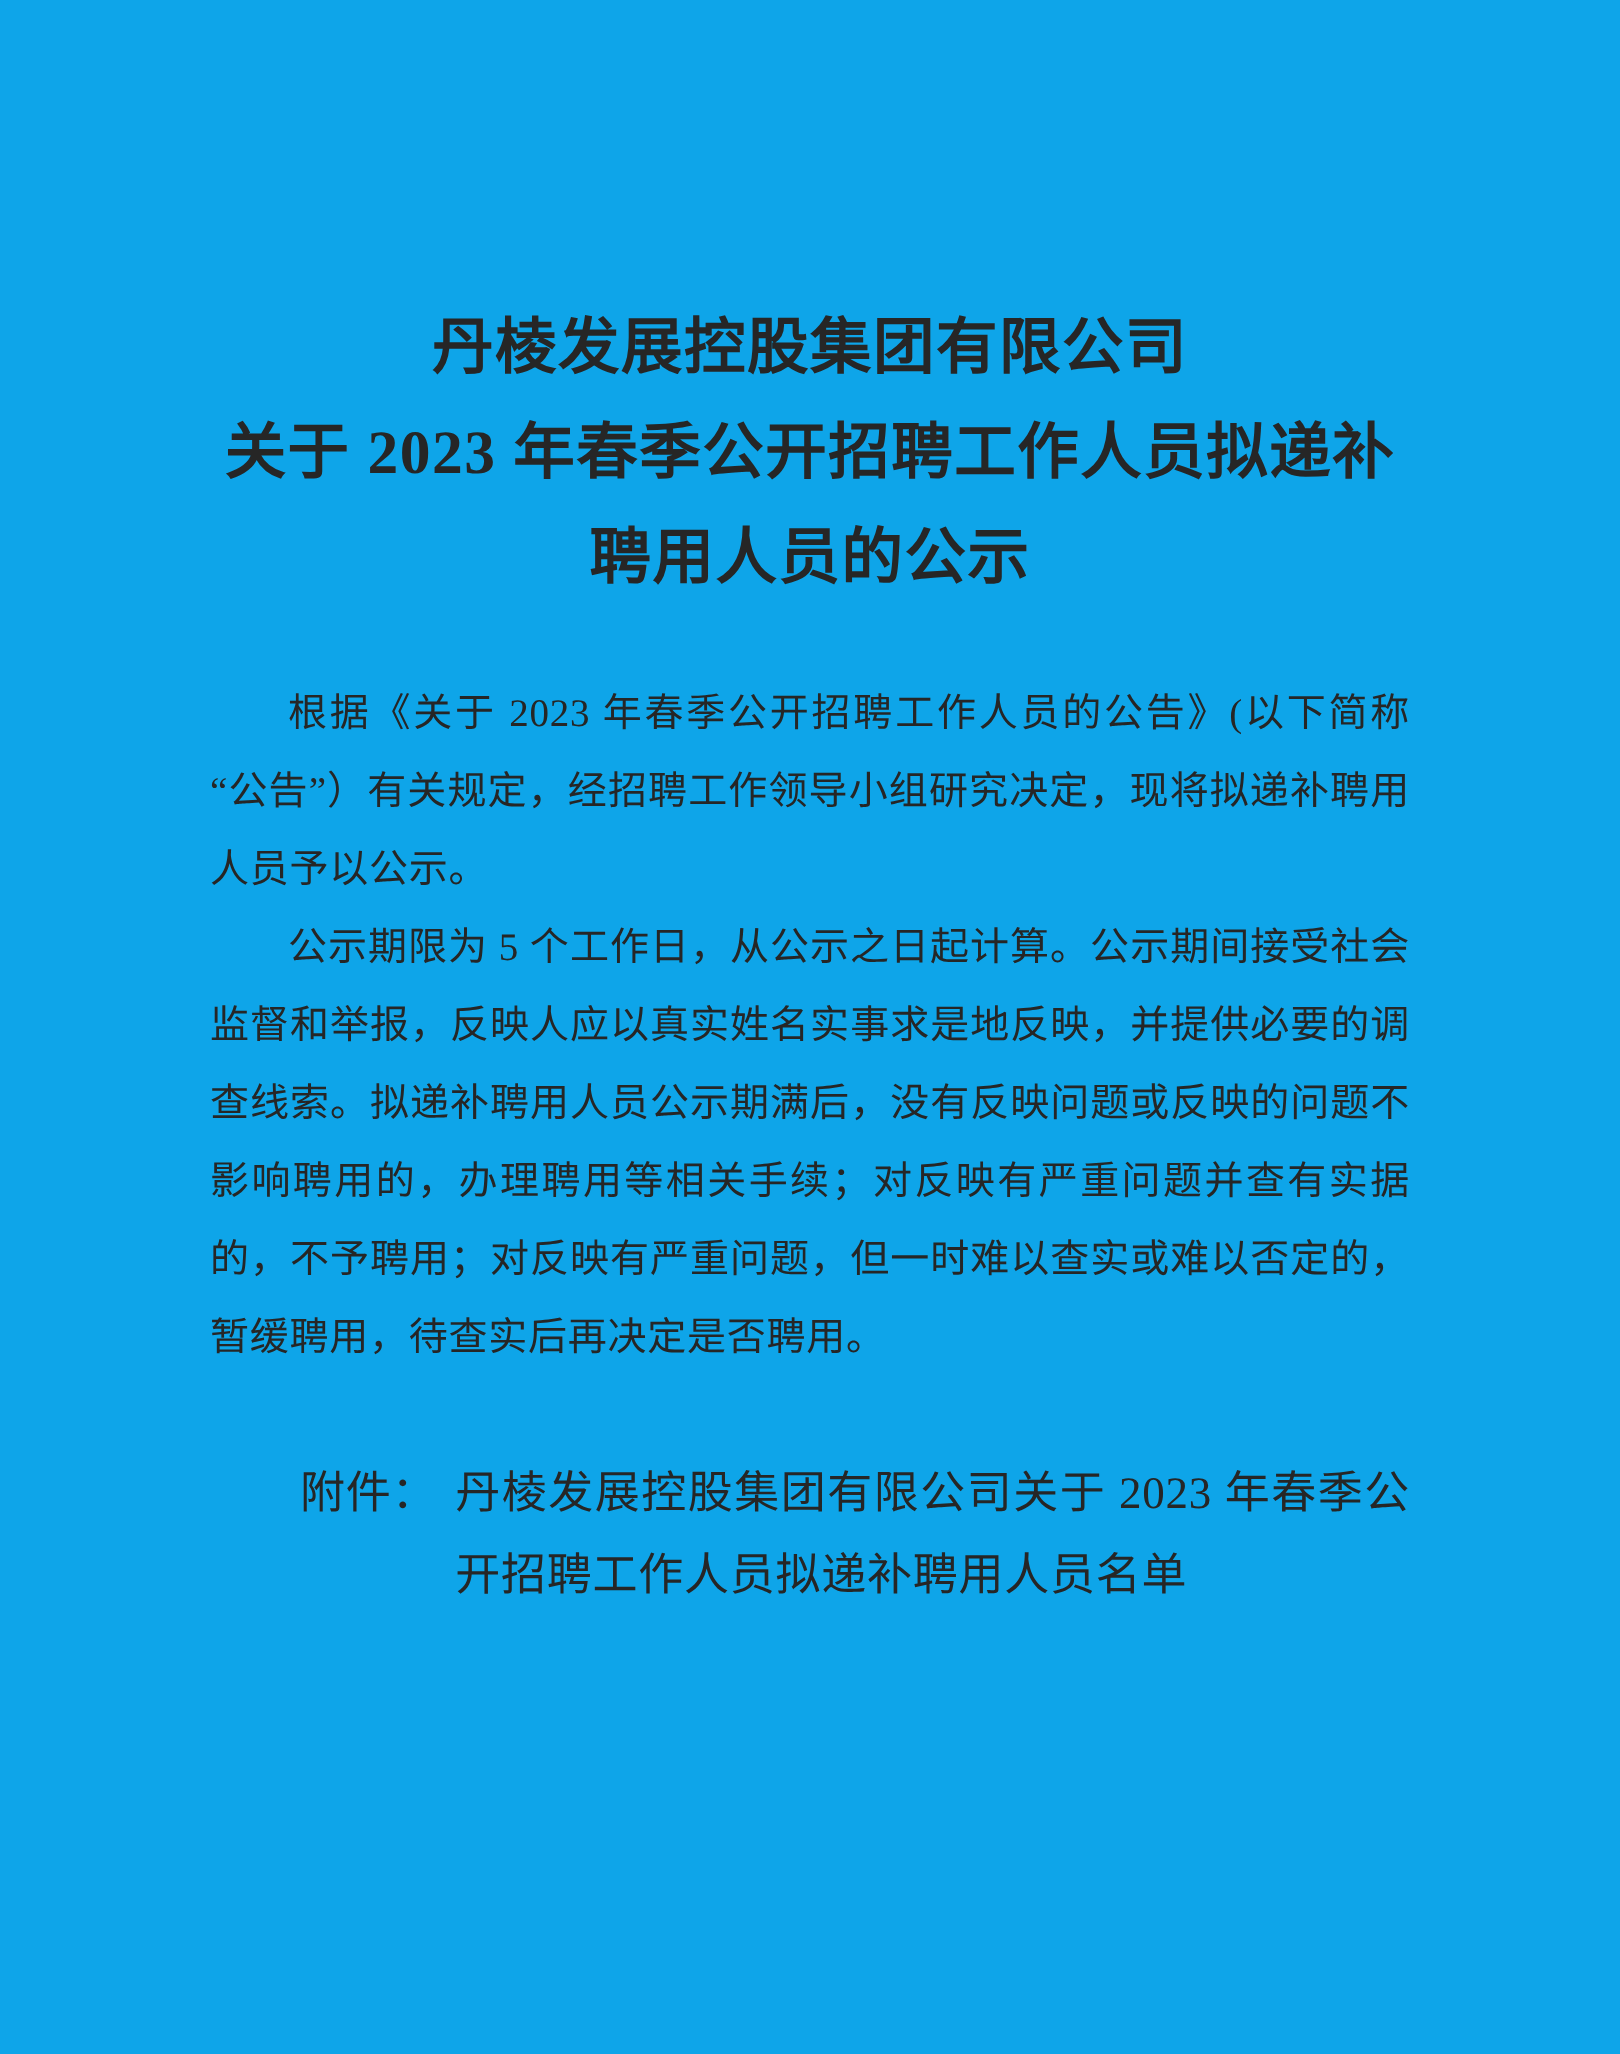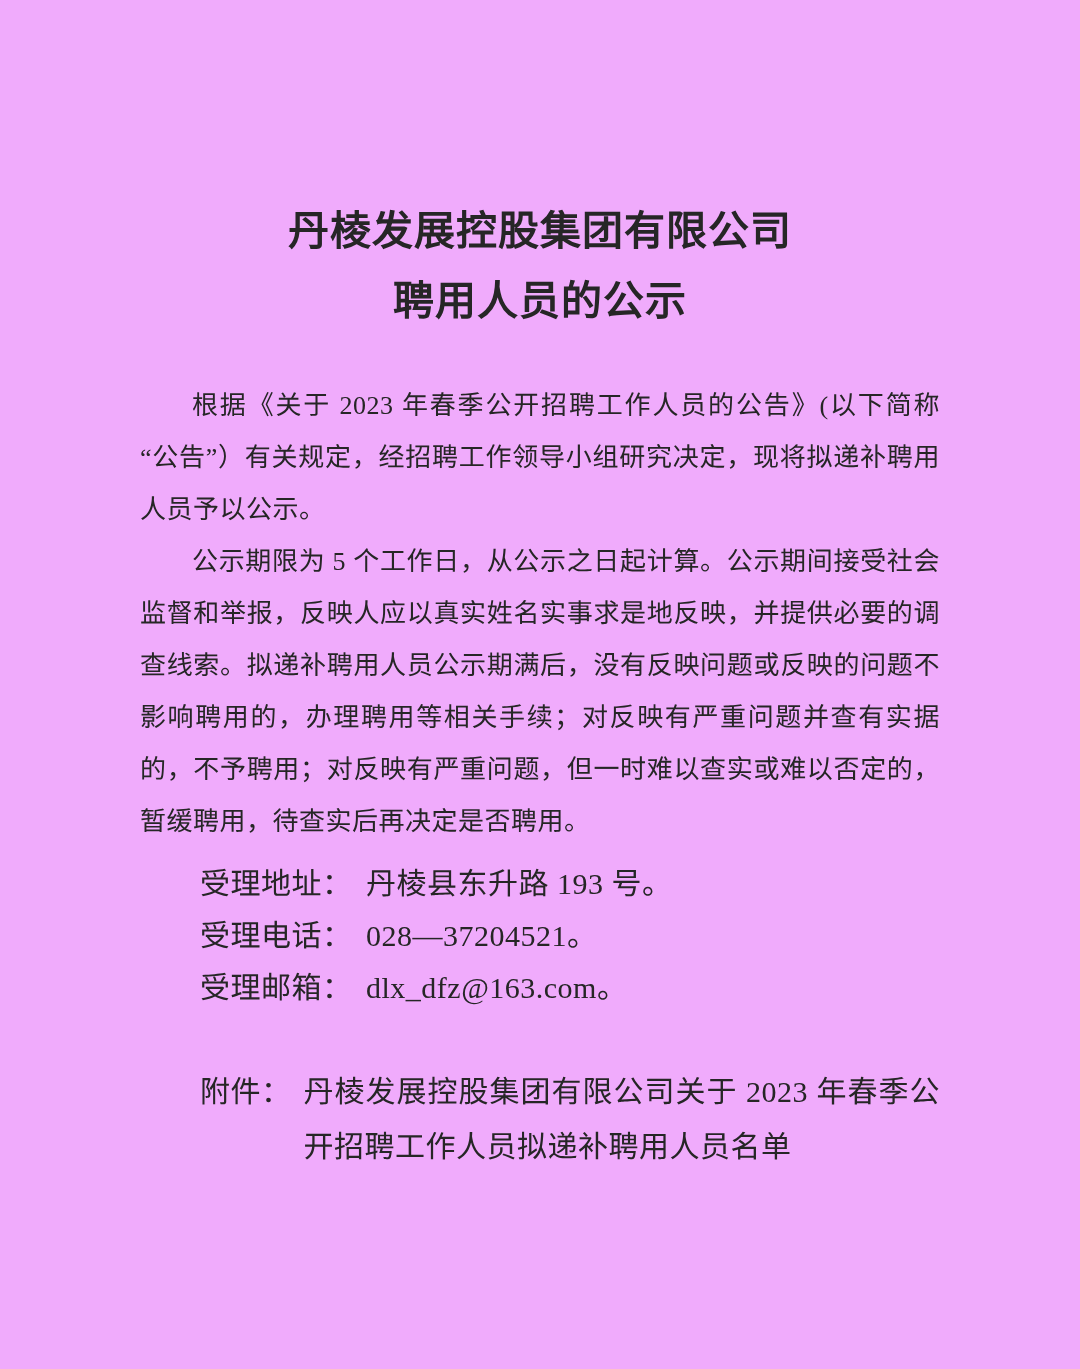--- a/index.html
+++ b/index.html
@@ -5,21 +5,21 @@
   html, body {
     margin: 0;
     padding: 0;
     background: #ffffff;
   }
   .page {
     position: relative;
     width: 1080px;
     height: 1369px;
     margin: 0 auto;
-    background: #f0abfc;
+    background: #0ea5e9;
     box-sizing: border-box;
     padding: 196px 140px 0 140px;
     overflow: hidden;
     font-family: "Liberation Serif", "DejaVu Serif", serif;
     color: #262626;
   }
   .doc-title {
     margin: 0 0 44px 0;
     font-size: 41px;
     font-weight: 700;
@@ -73,38 +73,28 @@
     text-align-last: left;
   }
 </style>
 </head>
 <body>
 
 <div class="page">
 
   <h1 class="doc-title">
     <span class="title-line">丹棱发展控股集团有限公司</span>
+    <span class="title-line">关于 2023 年春季公开招聘工作人员拟递补</span>
     <span class="title-line">聘用人员的公示</span>
   </h1>
 
   <p class="para">根据《关于 2023 年春季公开招聘工作人员的公告》(以下简称“公告”）有关规定，经招聘工作领导小组研究决定，现将拟递补聘用人员予以公示。</p>
 
   <p class="para">公示期限为 5 个工作日，从公示之日起计算。公示期间接受社会监督和举报，反映人应以真实姓名实事求是地反映，并提供必要的调查线索。拟递补聘用人员公示期满后，没有反映问题或反映的问题不影响聘用的，办理聘用等相关手续；对反映有严重问题并查有实据的，不予聘用；对反映有严重问题，但一时难以查实或难以否定的，暂缓聘用，待查实后再决定是否聘用。</p>
 
 
-  <div class="contact-block">
-    <div class="contact-line">
-      <span class="contact-label">受理地址：</span><span>丹棱县东升路 193 号。</span>
-    </div>
-    <div class="contact-line">
-      <span class="contact-label">受理电话：</span><span>028—37204521。</span>
-    </div>
-    <div class="contact-line">
-      <span class="contact-label">受理邮箱：</span><span>dlx_dfz@163.com。</span>
-    </div>
-  </div>
 
   <div class="attachment">
     <span class="att-label">附件：</span>
     <span class="att-text">丹棱发展控股集团有限公司关于 2023 年春季公开招聘工作人员拟递补聘用人员名单</span>
   </div>
 
 </div>
 
 </body></html>

